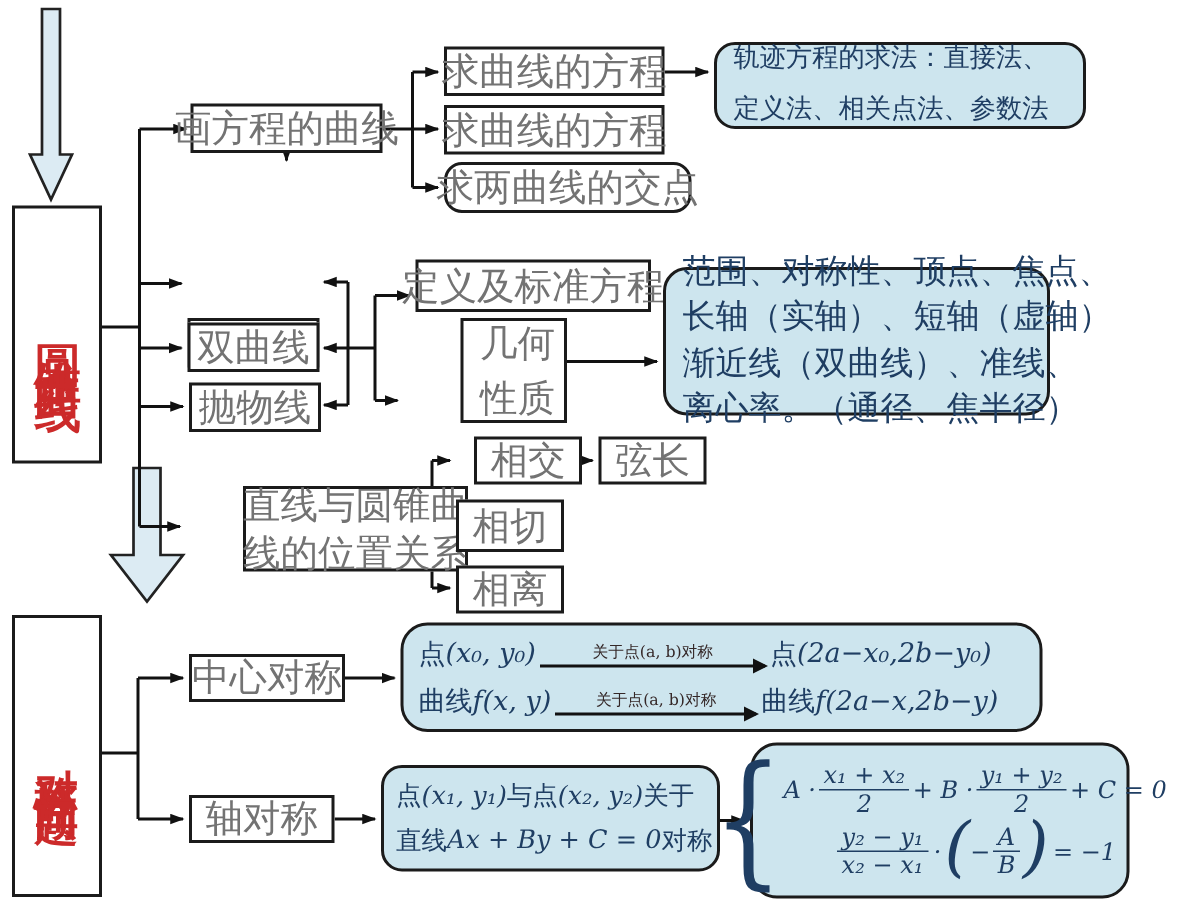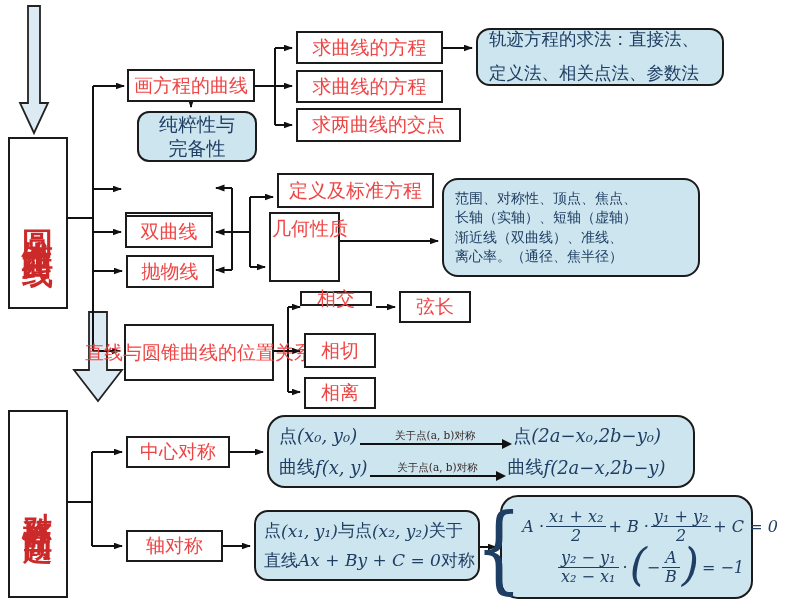--- a/index.html
+++ b/index.html
@@ -1,22 +1,22 @@
 <!DOCTYPE html>
 <html><head>
 <meta charset="utf-8">
 <style>
   html,body{margin:0;padding:0;background:#fff;}
   #stage{position:relative;width:800px;height:605px;background:#fff;overflow:hidden;
          font-family:"DejaVu Serif",serif;}
   svg.wires{position:absolute;left:0;top:0;z-index:1;}
   .box{position:absolute;background:#fff;border:2px solid #1b1b1b;box-sizing:border-box;
-       display:flex;align-items:center;justify-content:center;font-size:19px;color:#ef4444;
+       display:flex;align-items:center;justify-content:center;font-size:25px;color:#737373;
        z-index:2;line-height:1.25;white-space:nowrap;}
-  .box.two{flex-direction:row;}
+  .box.two{flex-direction:column;margin-left:38px;}
   .note{position:absolute;background:#cde5ee;border:2px solid #1b1b1b;box-sizing:border-box;
         color:#1f3e63;z-index:2;display:flex;flex-direction:column;justify-content:center;}
   .note .nline{white-space:nowrap;}
   .root{position:absolute;background:#fff;border:2.5px solid #1b1b1b;box-sizing:border-box;
         display:flex;align-items:center;justify-content:center;z-index:2;
         writing-mode:vertical-rl;text-orientation:upright;color:#cc2a2a;font-weight:bold;}
   .cjk{font-style:normal;}
   .math{font-style:italic;}
   .frow{display:flex;align-items:center;white-space:nowrap;}
   .larrow{display:inline-flex;flex-direction:column;align-items:center;
@@ -101,21 +101,21 @@
 
   <div class="box" style="left:127px;top:69px;width:128px;height:33px;">
     <span>画方程的曲线</span>
     </div>
   <div class="box" style="left:296px;top:31px;width:147px;height:33px;">
     <span>求曲线的方程</span>
     </div>
   <div class="box" style="left:296px;top:70px;width:147px;height:33px;">
     <span>求曲线的方程</span>
     </div>
-  <div class="box" style="left:296px;top:108px;width:165px;height:34px;">
+  <div class="box" style="left:296px;top:108px;width:165px;height:34px;border-radius:12px;">
     <span>求两曲线的交点</span>
     </div>
   <div class="box" style="left:125px;top:172px;width:88px;height:33px;margin-top:40px;">
     <span>椭圆</span>
     </div>
   <div class="box" style="left:125px;top:215px;width:88px;height:33px;">
     <span>双曲线</span>
     </div>
   <div class="box" style="left:126px;top:255px;width:88px;height:33px;">
     <span>抛物线</span>
@@ -124,48 +124,44 @@
     <span>定义及标准方程</span>
     </div>
   <div class="box two" style="left:269px;top:212px;width:71px;height:70px;align-items:flex-start;padding-left:11px;line-height:1.5;">
     <span>几何</span>
     <span>性质</span>
     </div>
   <div class="box two" style="left:124px;top:324px;width:150px;height:57px;">
     <span>直线与圆锥曲</span>
     <span>线的位置关系</span>
     </div>
-  <div class="box" style="left:300px;top:291px;width:72px;height:15px;">
+  <div class="box" style="left:316px;top:291px;width:72px;height:32px;">
     <span>相交</span>
     </div>
   <div class="box" style="left:399px;top:291px;width:72px;height:32px;">
     <span>弦长</span>
     </div>
   <div class="box" style="left:304px;top:333px;width:72px;height:35px;">
     <span>相切</span>
     </div>
   <div class="box" style="left:304px;top:377px;width:72px;height:32px;">
     <span>相离</span>
     </div>
   <div class="box" style="left:126px;top:436px;width:104px;height:32px;">
     <span>中心对称</span>
     </div>
   <div class="box" style="left:126px;top:530px;width:97px;height:32px;justify-content:center;">
     <span>轴对称</span>
     </div>
 
-  <div class="note" style="left:137px;top:111px;width:120px;height:51px;border-radius:12px;align-items:center;font-size:19px;line-height:1.25;">
-    <span class="nline">纯粹性与</span>
-    <span class="nline">完备性</span>
-  </div>
   <div class="note" style="left:476px;top:28px;width:248px;height:58px;border-radius:14px;padding-left:11px;font-size:17.5px;line-height:1.35;gap:10px;">
     <span class="nline">轨迹方程的求法：直接法、</span>
     <span class="nline">定义法、相关点法、参数法</span>
   </div>
-  <div class="note" style="left:442px;top:178px;width:258px;height:99px;border-radius:16px;padding-left:11px;font-size:14px;line-height:1.38;">
+  <div class="note" style="left:442px;top:178px;width:258px;height:99px;border-radius:16px;padding-left:11px;font-size:22px;line-height:1.38;">
     <span class="nline">范围、对称性、顶点、焦点、</span>
     <span class="nline">长轴（实轴）、短轴（虚轴）</span>
     <span class="nline">渐近线（双曲线）、准线、</span>
     <span class="nline">离心率。（通径、焦半径）</span>
   </div>
 
   <div class="note" style="left:267px;top:415px;width:428px;height:73px;border-radius:18px;padding:3px 10px;font-size:18px;justify-content:space-around;">
     <div class="frow">
       <span class="cjk">点</span>
         <span class="math">(x₀, y₀)</span>

